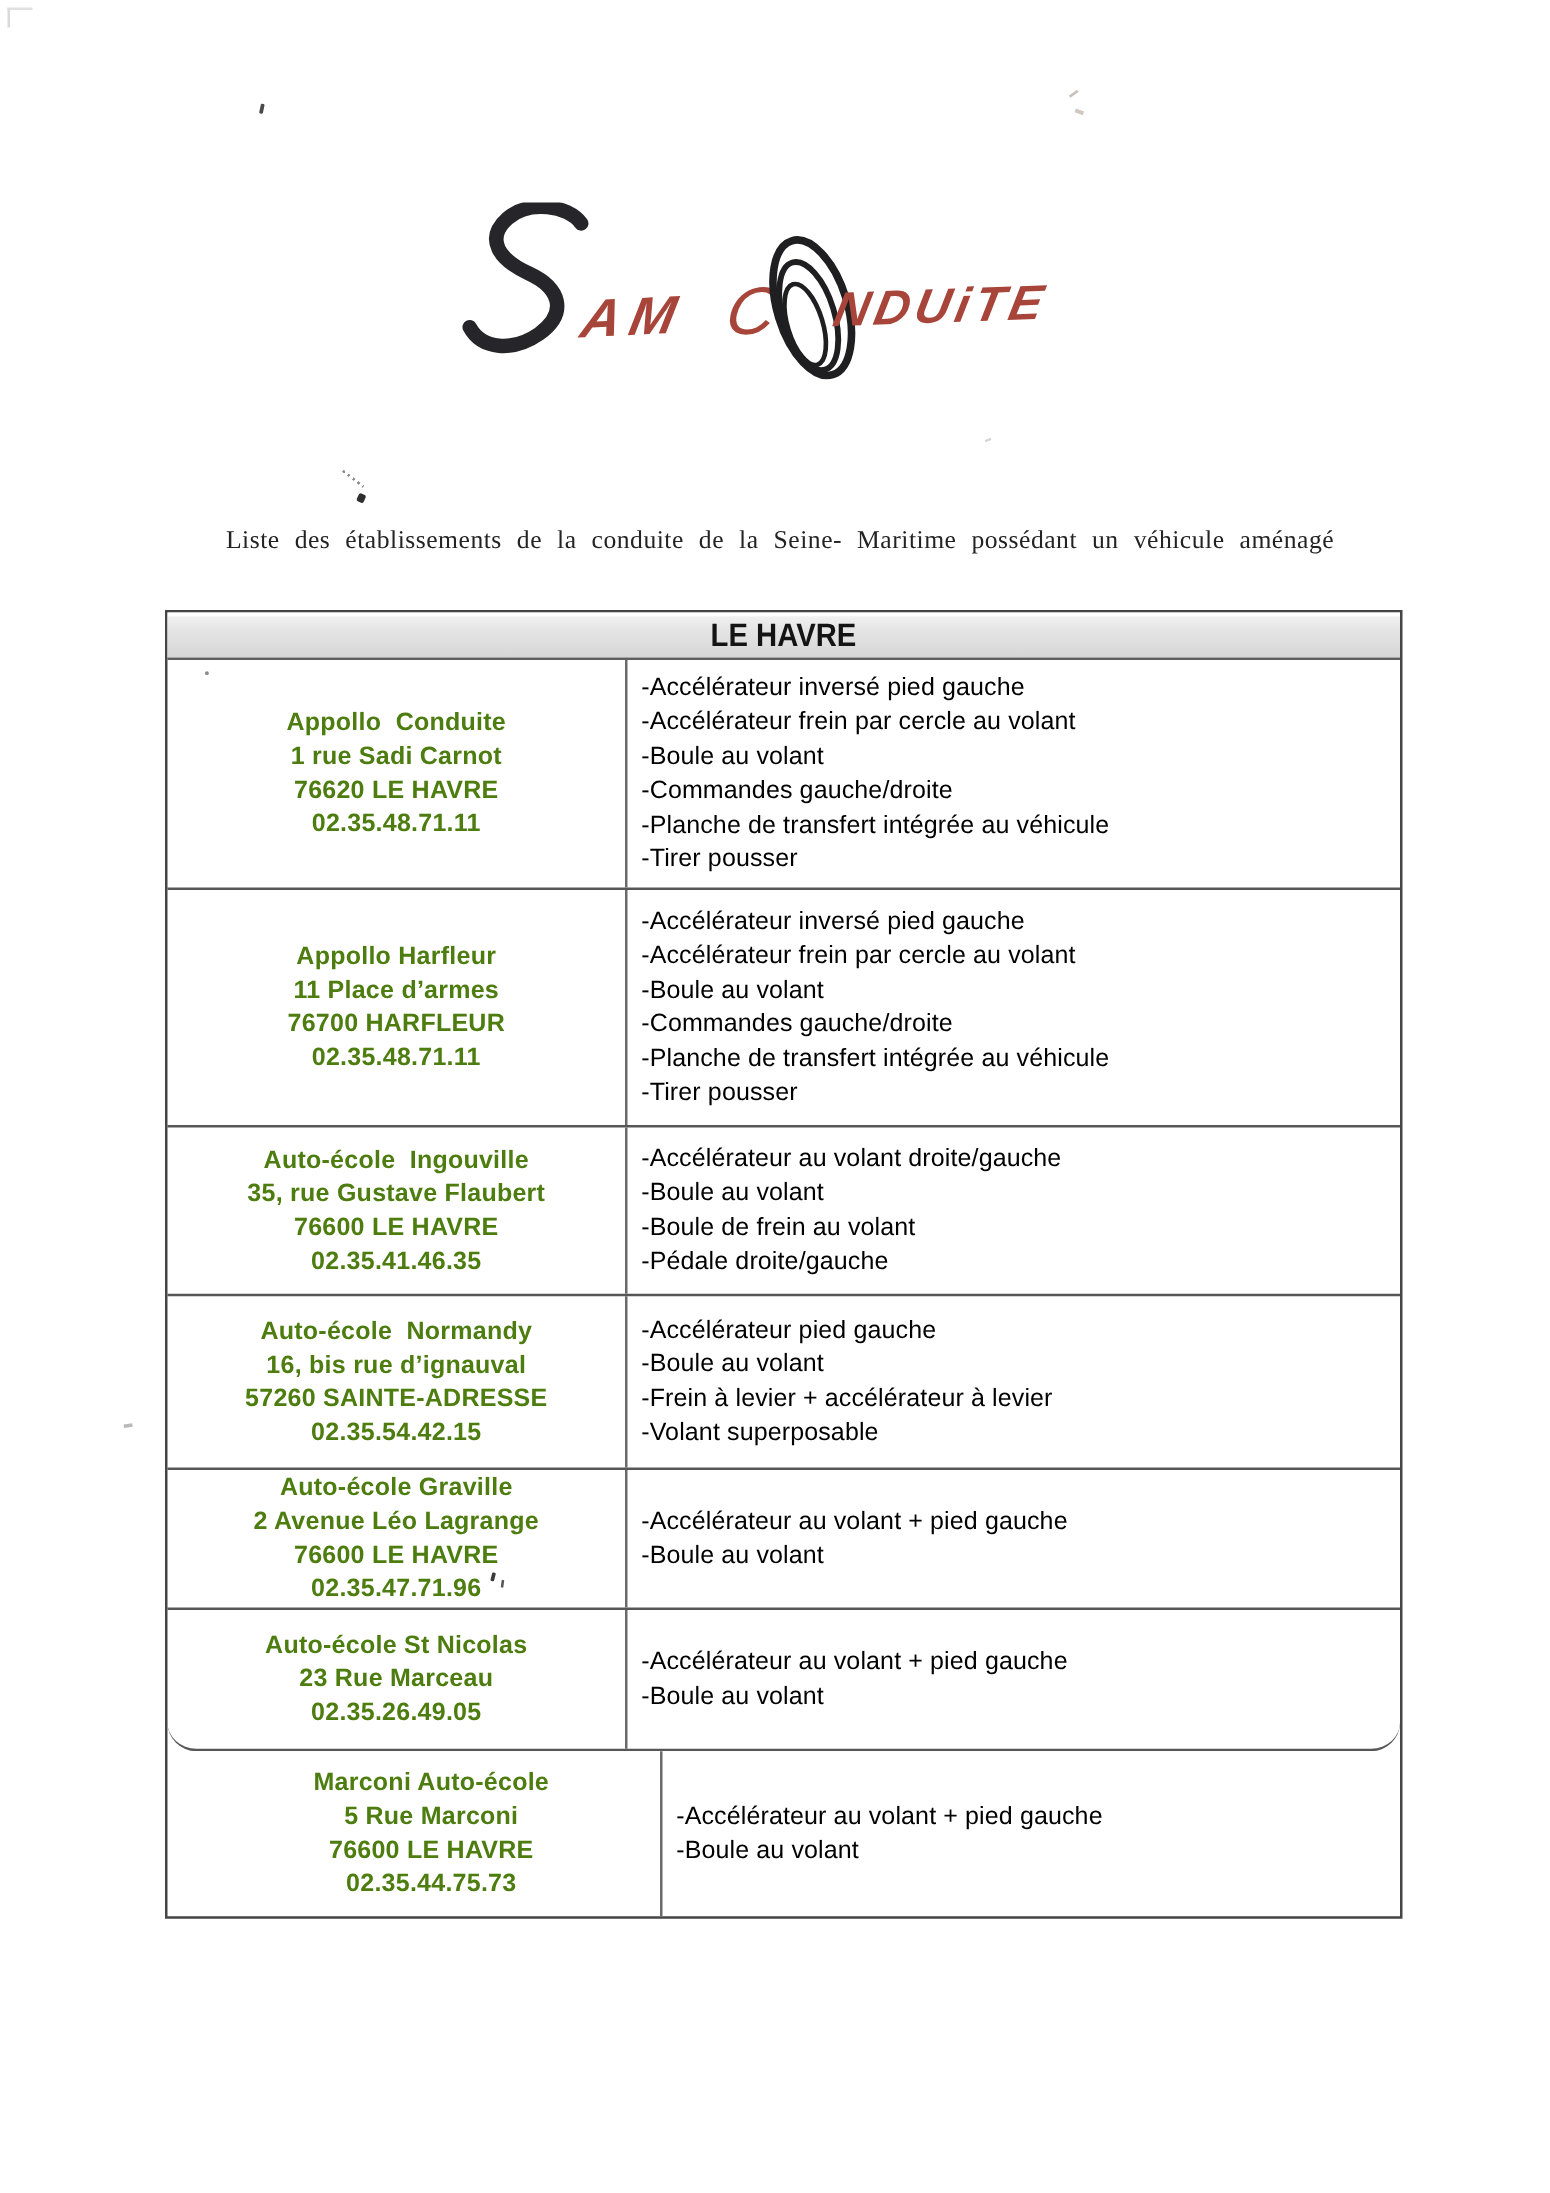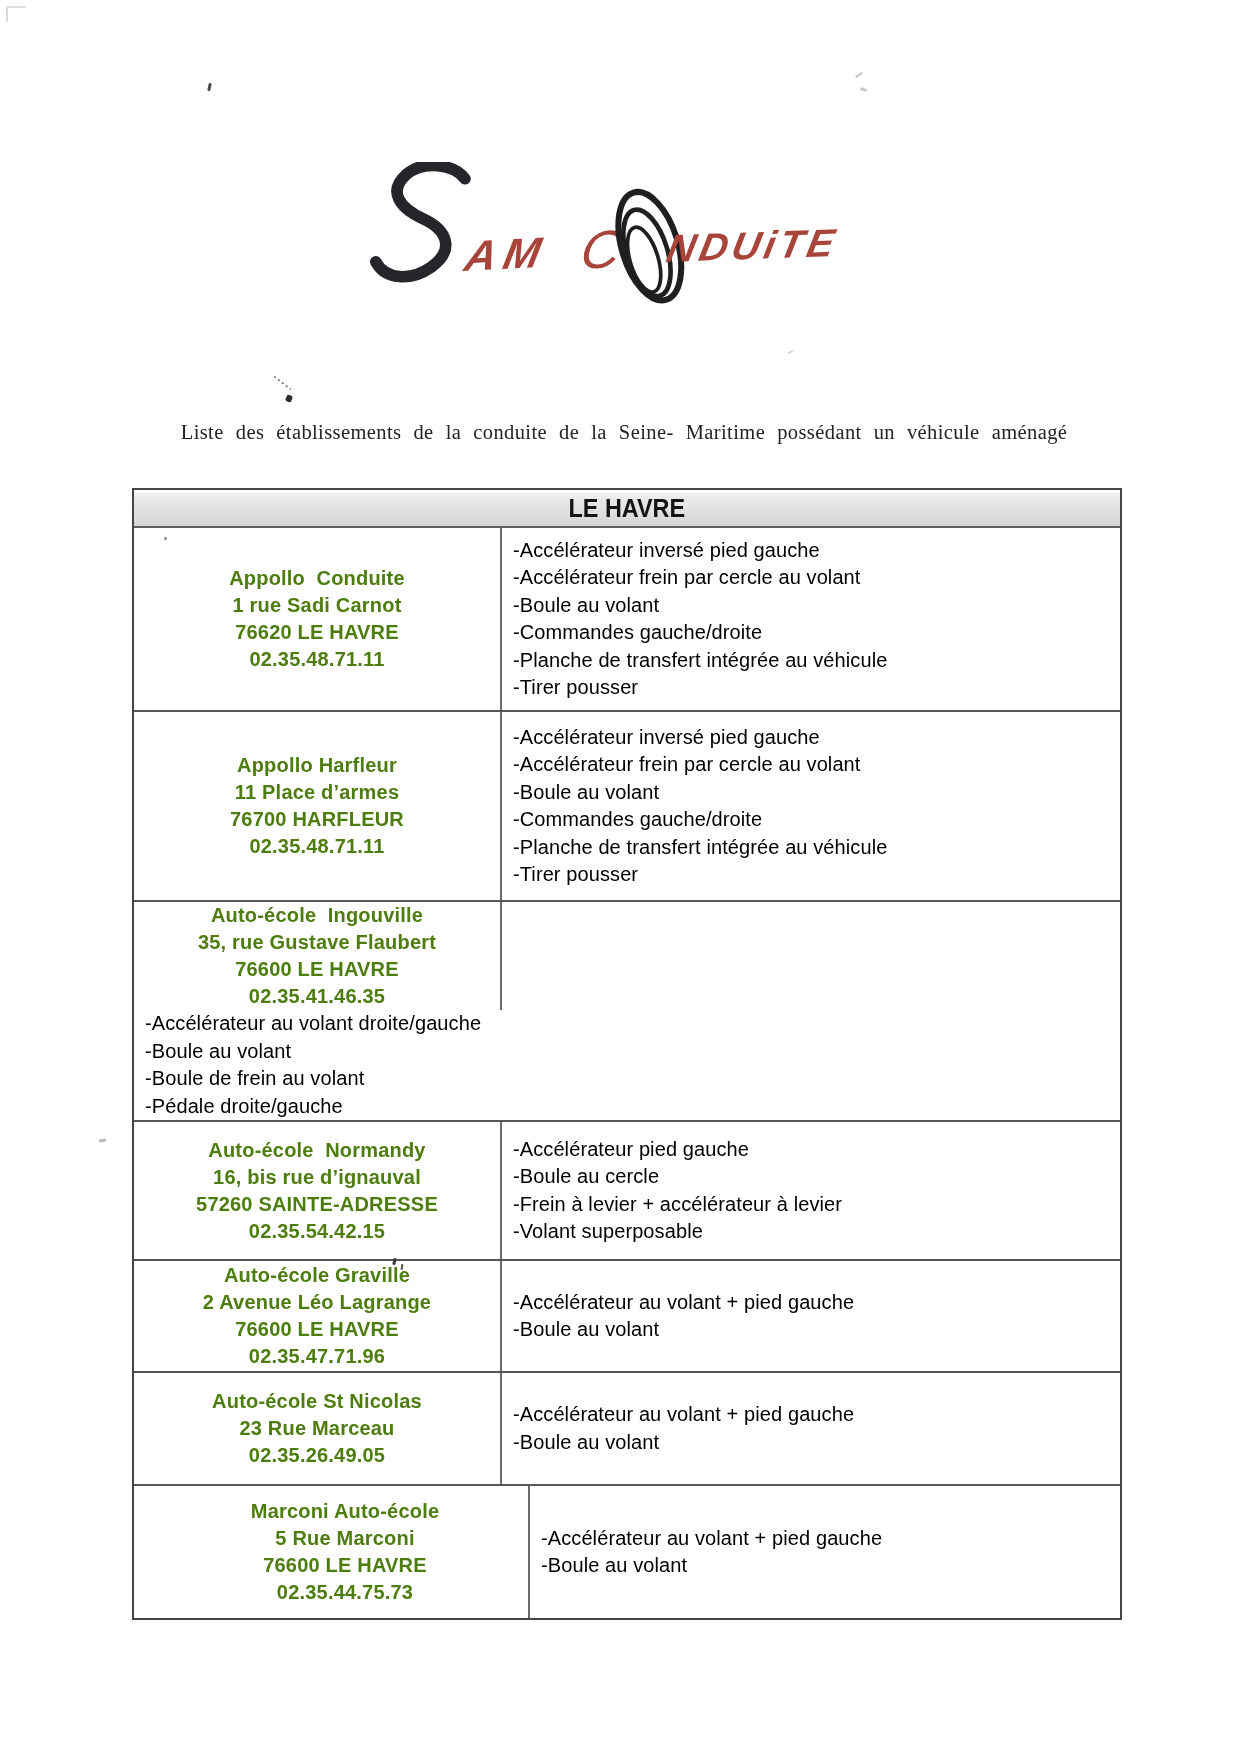--- a/index.html
+++ b/index.html
@@ -34,22 +34,22 @@
   .thead span{display:inline-block;font-weight:bold;font-size:26px;color:#141414;
               letter-spacing:0px;transform:scaleX(0.9);}
   .t-row{display:flex;border-bottom:2px solid #565656;}
   .t-row:last-child{border-bottom:none;}
   .cell-left{width:366px;border-right:2px solid #6a6a6a;display:flex;align-items:center;justify-content:center;
              text-align:center;font-weight:bold;font-size:20px;line-height:27px;color:#4d7c0f;
              white-space:pre-wrap;letter-spacing:0.2px;}
   .cell-right{flex:1;display:flex;flex-direction:column;justify-content:center;
               padding-left:11px;font-size:20px;line-height:27.5px;color:#000000;
               white-space:pre-wrap;letter-spacing:0.1px;}
-  .r1{min-height:182px;} .r2{min-height:188px;} .r3{min-height:133px;flex-direction:column;} .r4{min-height:137px;}
-  .r5{min-height:110px;} .r6{min-height:111px;} .r7{min-height:132px;padding-left:28px;}
+  .r1{min-height:182px;} .r2{min-height:188px;} .r3{min-height:133px;} .r4{min-height:137px;}
+  .r5{min-height:110px;} .r6{min-height:111px;border-radius:23px;} .r7{min-height:132px;padding-left:28px;}
 
   
   .artifact{position:absolute;pointer-events:none;}
   .a-speck1{left:208px;top:83px;width:3px;height:8px;background:#4a4a4a;transform:rotate(12deg);border-radius:1px;}
   .a-speck2{left:855px;top:74px;width:8px;height:2px;background:#c9c2bc;transform:rotate(-35deg);}
   .a-speck3{left:860px;top:88px;width:7px;height:3px;background:#cfc9c2;transform:rotate(20deg);}
   .a-flick{left:272px;top:382px;width:21px;height:2px;transform:rotate(38deg);
            background:repeating-linear-gradient(90deg,#8b8b8b 0 2px,transparent 2px 5px);}
   .a-flick-dot{left:286px;top:395px;width:6px;height:7px;background:#2e2e2e;border-radius:2px;transform:rotate(25deg);}
   .a-comma{left:393px;top:1258px;width:3px;height:7px;background:#3c3c3c;transform:rotate(14deg);border-radius:1px;}
@@ -124,21 +124,21 @@
 -Boule de frein au volant
 -Pédale droite/gauche</div>
     </div>
 
     <div class="t-row r4">
       <div class="cell-left">Auto-école  Normandy
 16, bis rue d’ignauval
 57260 SAINTE-ADRESSE
 02.35.54.42.15</div>
       <div class="cell-right">-Accélérateur pied gauche
--Boule au cercle
+-Boule au volant
 -Frein à levier + accélérateur à levier
 -Volant superposable</div>
     </div>
 
     <div class="t-row r5">
       <div class="cell-left">Auto-école Graville
 2 Avenue Léo Lagrange
 76600 LE HAVRE
 02.35.47.71.96</div>
       <div class="cell-right">-Accélérateur au volant + pied gauche

